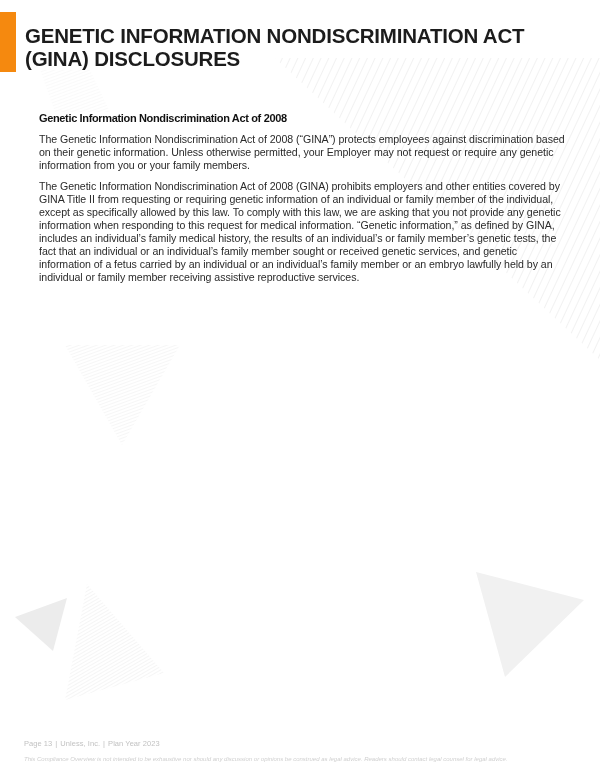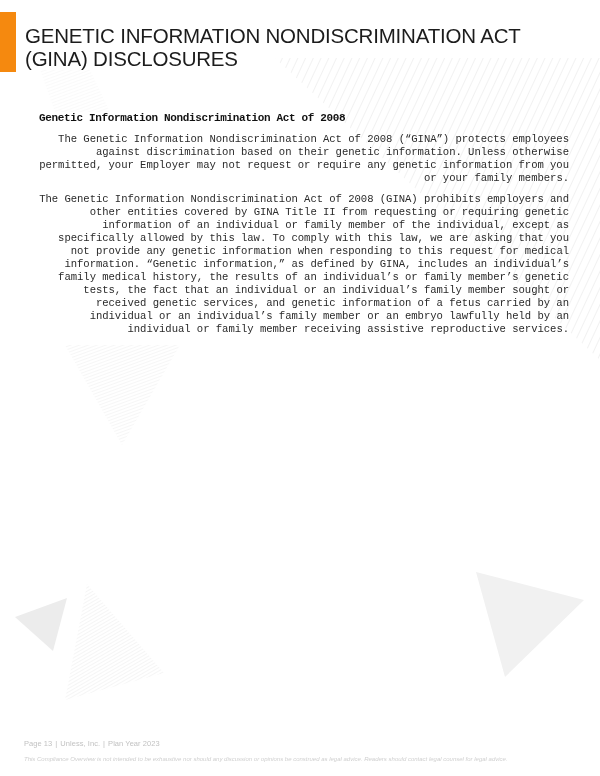--- a/index.html
+++ b/index.html
@@ -30,47 +30,45 @@
       background: #f5890f;
     }
     .page-title {
       position: absolute;
       left: 25px;
       top: 24px;
       width: 560px;
       margin: 0;
       font-size: 20.5px;
       line-height: 23px;
-      font-weight: normal;
+      font-weight: bold;
       letter-spacing: -0.2px;
       color: #1c1c1c;
       text-transform: uppercase;
     }
     .content {
       position: absolute;
       left: 39px;
       top: 111px;
       width: 530px;
-      font-family: Liberation Mono, monospace;
     }
     .section-heading {
       margin: 0 0 8px 0;
       font-size: 11px;
       line-height: 14px;
       font-weight: bold;
       letter-spacing: -0.35px;
       color: #111;
     }
     .para {
       margin: 0 0 8px 0;
       font-size: 10.6px;
       line-height: 13px;
       color: #2a2a2a;
       letter-spacing: -0.05px;
-      text-align: right;
     }
     .footer {
       position: absolute;
       left: 24px;
       top: 739px;
       font-size: 7.5px;
       color: #c2c2c2;
       letter-spacing: 0.05px;
     }
     .footer .sep { margin: 0 3px; }

